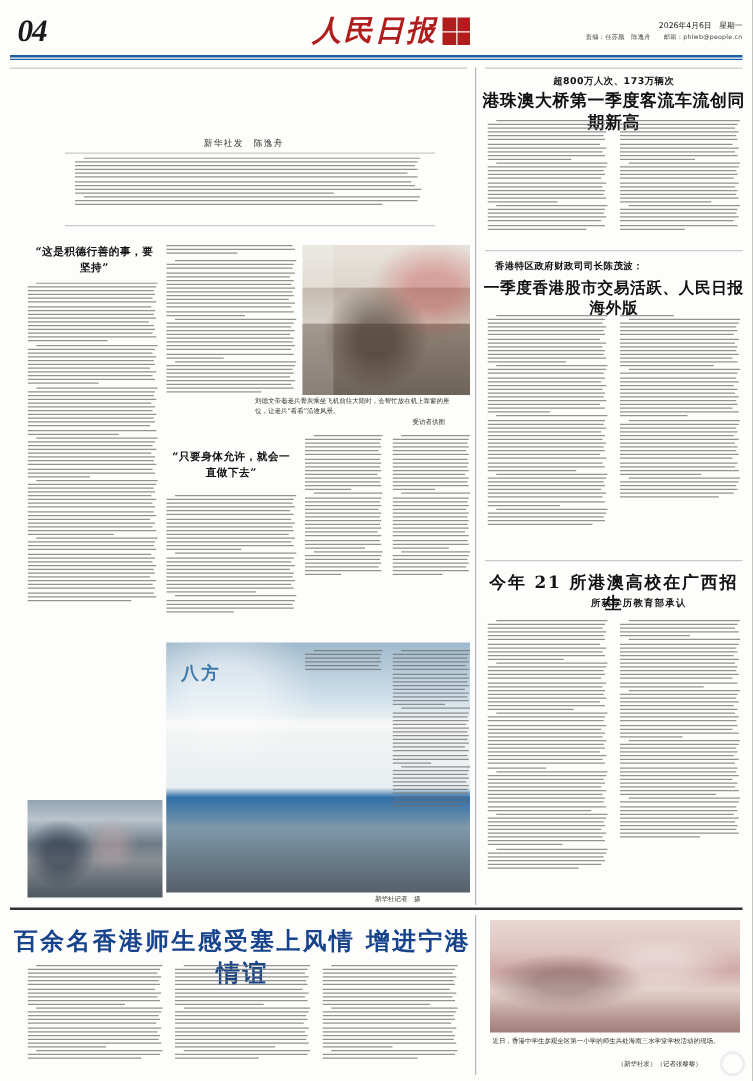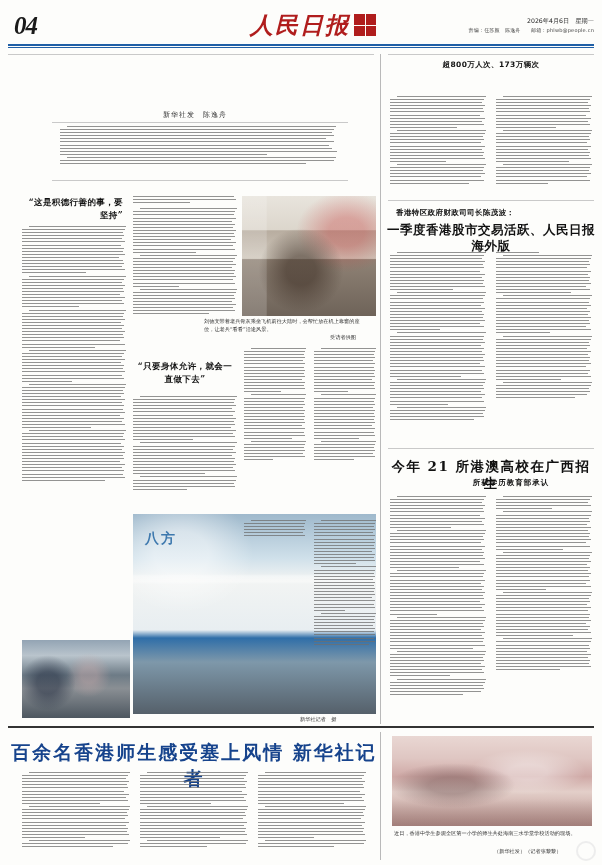--- a/index.html
+++ b/index.html
@@ -127,21 +127,21 @@
       <div class="ln" style="width:97%"></div>
     <div class="ln" style="width:99%"></div>
       <div class="ln" style="width:74%"></div>
     <div class="ln ind" style="width:96%"></div>
       <div class="ln" style="width:98%"></div>
     <div class="ln" style="width:88%"></div>
   </div>
   <div class="hair" style="left:52px;top:122px;width:296px;height:1px;"></div>
   <div class="hair" style="left:52px;top:180px;width:296px;height:1px;"></div>
 
-  <div class="subhead" style="left:28px;top:196px;width:95px;text-align:right;">“这是积德行善的事，要坚持”</div>
+  <div class="subhead" style="left:28px;top:196px;width:95px;text-align:center;">“这是积德行善的事，要坚持”</div>
   <div class="tx small" style="left:22px;top:226px;width:104px;height:490px;">
     <div class="ln ind" style="width:94%"></div>
       <div class="ln" style="width:99%"></div>
       <div class="ln" style="width:97%"></div>
     <div class="ln" style="width:98%"></div>
       <div class="ln" style="width:96%"></div>
       <div class="ln" style="width:99%"></div>
     <div class="ln" style="width:95%"></div>
       <div class="ln" style="width:98%"></div>
       <div class="ln" style="width:97%"></div>
@@ -452,20 +452,21 @@
     <div class="ln" style="width:96%"></div>
       <div class="ln" style="width:98%"></div>
       <div class="ln" style="width:97%"></div>
     <div class="ln" style="width:99%"></div>
       <div class="ln" style="width:88%"></div>
   </div>
 
   <div class="credit" style="left:300px;top:716px;">新华社记者　摄</div>
 
   <div class="rshoulder" style="left:388px;top:60px;width:206px;">超800万人次、173万辆次</div>
+  <div class="rhead" style="left:386px;top:73px;width:210px;">港珠澳大桥第一季度客流车流创同期新高</div>
 
   <div class="tx small" style="left:390px;top:96px;width:96px;height:104px;">
     <div class="ln ind" style="width:95%"></div>
       <div class="ln" style="width:98%"></div>
       <div class="ln" style="width:96%"></div>
     <div class="ln" style="width:99%"></div>
       <div class="ln" style="width:97%"></div>
       <div class="ln" style="width:98%"></div>
     <div class="ln" style="width:94%"></div>
       <div class="ln" style="width:99%"></div>
@@ -761,21 +762,21 @@
       <div class="ln" style="width:99%"></div>
     <div class="ln" style="width:96%"></div>
       <div class="ln" style="width:98%"></div>
       <div class="ln" style="width:97%"></div>
     <div class="ln" style="width:99%"></div>
       <div class="ln" style="width:67%"></div>
   </div>
 
   <div class="thickline" style="left:8px;top:726px;width:586px;height:2px;"></div>
 
-  <div class="bothead" style="left:10px;top:740px;width:368px;">百余名香港师生感受塞上风情 新华社记者</div>
+  <div class="bothead" style="left:10px;top:740px;width:368px;">百余名香港师生感受塞上风情 增进宁港情谊</div>
 
   <div class="tx small" style="left:22px;top:772px;width:108px;height:86px;">
     <div class="ln ind" style="width:95%"></div>
       <div class="ln" style="width:98%"></div>
       <div class="ln" style="width:96%"></div>
     <div class="ln" style="width:99%"></div>
       <div class="ln" style="width:97%"></div>
       <div class="ln" style="width:98%"></div>
     <div class="ln" style="width:94%"></div>
       <div class="ln" style="width:99%"></div>

